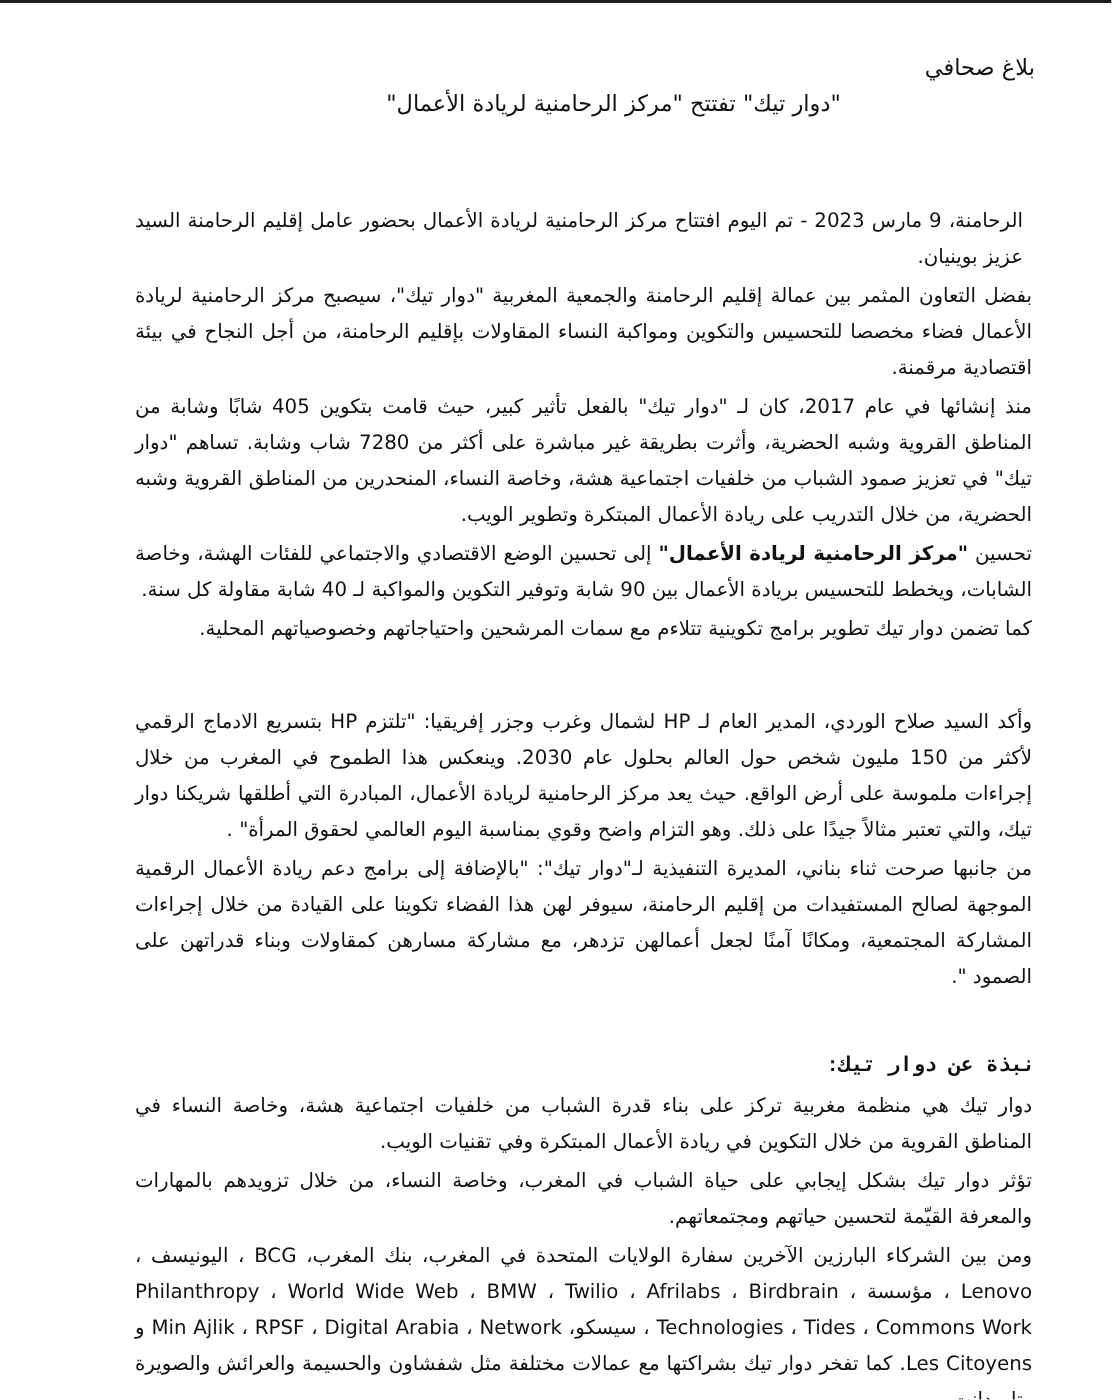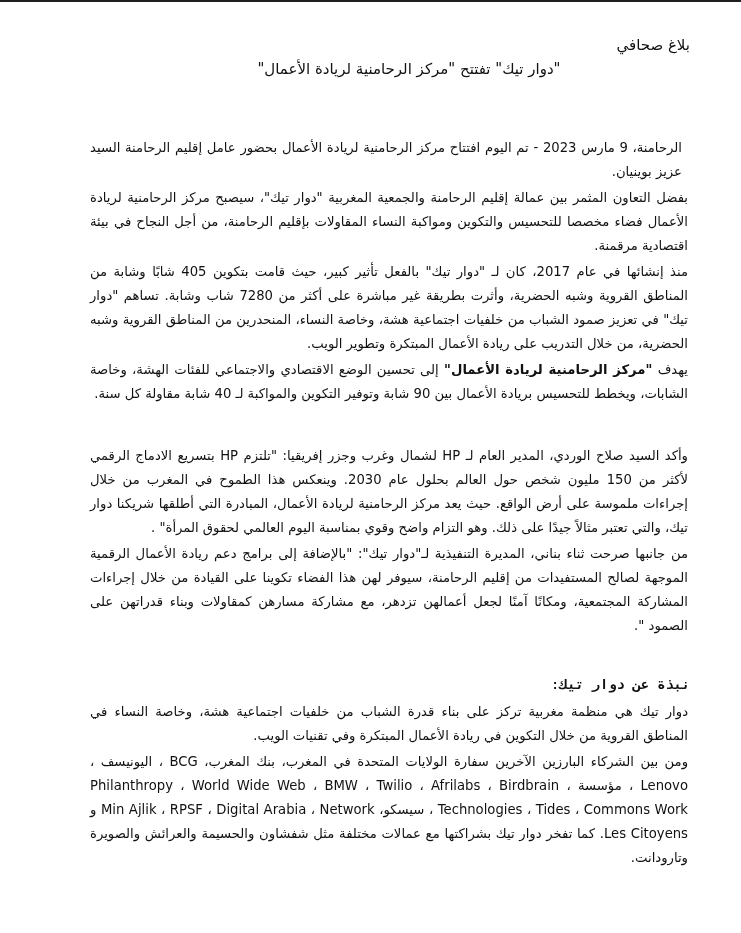--- a/index.html
+++ b/index.html
@@ -82,26 +82,28 @@
 <div class="top-bar"></div>
 
 <div class="page">
   <div class="doc-label">بلاغ صحافي</div>
   <div class="doc-title">"دوار تيك" تفتتح "مركز الرحامنية لريادة الأعمال"</div>
 
   <div class="body-text">
     <p class="para indent-first">الرحامنة، 9 مارس 2023 - تم اليوم افتتاح مركز الرحامنية لريادة الأعمال بحضور عامل إقليم الرحامنة السيد عزيز بوينيان.</p>
     <p class="para">بفضل التعاون المثمر بين عمالة إقليم الرحامنة والجمعية المغربية "دوار تيك"، سيصبح مركز الرحامنية لريادة الأعمال فضاء مخصصا للتحسيس والتكوين ومواكبة النساء المقاولات بإقليم الرحامنة، من أجل النجاح في بيئة اقتصادية مرقمنة.</p>
     <p class="para">منذ إنشائها في عام 2017، كان لـ "دوار تيك" بالفعل تأثير كبير، حيث قامت بتكوين 405 شابًا وشابة من المناطق القروية وشبه الحضرية، وأثرت بطريقة غير مباشرة على أكثر من 7280 شاب وشابة. تساهم "دوار تيك" في تعزيز صمود الشباب من خلفيات اجتماعية هشة، وخاصة النساء، المنحدرين من المناطق القروية وشبه الحضرية، من خلال التدريب على ريادة الأعمال المبتكرة وتطوير الويب.</p>
-    <p class="para"><span>يهدف </span><span class="bold">"مركز الرحامنية لريادة الأعمال"</span><span> إلى تحسين الوضع الاقتصادي والاجتماعي للفئات الهشة، وخاصة الشابات، ويخطط للتحسيس بريادة الأعمال بين 90 شابة وتوفير التكوين والمواكبة لـ 40 شابة مقاولة كل سنة.</span></p>
+    <p class="para"><span>تحسين </span><span class="bold">"مركز الرحامنية لريادة الأعمال"</span><span> إلى تحسين الوضع الاقتصادي والاجتماعي للفئات الهشة، وخاصة الشابات، ويخطط للتحسيس بريادة الأعمال بين 90 شابة وتوفير التكوين والمواكبة لـ 40 شابة مقاولة كل سنة.</span></p>
+    <p class="para">كما تضمن دوار تيك تطوير برامج تكوينية تتلاءم مع سمات المرشحين واحتياجاتهم وخصوصياتهم المحلية.</p>
 
     <div class="gap-large"></div>
 
     <p class="para">وأكد السيد صلاح الوردي، المدير العام لـ HP لشمال وغرب وجزر إفريقيا: "تلتزم HP بتسريع الادماج الرقمي لأكثر من 150 مليون شخص حول العالم بحلول عام 2030. وينعكس هذا الطموح في المغرب من خلال إجراءات ملموسة على أرض الواقع. حيث يعد مركز الرحامنية لريادة الأعمال، المبادرة التي أطلقها شريكنا دوار تيك، والتي تعتبر مثالاً جيدًا على ذلك. وهو التزام واضح وقوي بمناسبة اليوم العالمي لحقوق المرأة" .</p>
     <p class="para">من جانبها صرحت ثناء بناني، المديرة التنفيذية لـ"دوار تيك": "بالإضافة إلى برامج دعم ريادة الأعمال الرقمية الموجهة لصالح المستفيدات من إقليم الرحامنة، سيوفر لهن هذا الفضاء تكوينا على القيادة من خلال إجراءات المشاركة المجتمعية، ومكانًا آمنًا لجعل أعمالهن تزدهر، مع مشاركة مسارهن كمقاولات وبناء قدراتهن على الصمود ".</p>
 
     <div class="gap-large"></div>
 
     <p class="section-heading">نبذة عن دوار تيك:</p>
     <p class="para">دوار تيك هي منظمة مغربية تركز على بناء قدرة الشباب من خلفيات اجتماعية هشة، وخاصة النساء في المناطق القروية من خلال التكوين في ريادة الأعمال المبتكرة وفي تقنيات الويب.</p>
+    <p class="para">تؤثر دوار تيك بشكل إيجابي على حياة الشباب في المغرب، وخاصة النساء، من خلال تزويدهم بالمهارات والمعرفة القيّمة لتحسين حياتهم ومجتمعاتهم.</p>
     <p class="para">ومن بين الشركاء البارزين الآخرين سفارة الولايات المتحدة في المغرب، بنك المغرب، BCG ، اليونيسف ، Lenovo ، مؤسسة Philanthropy ، World Wide Web ، BMW ، Twilio ، Afrilabs ، Birdbrain ، Technologies ، Tides ، Commons Work ، سيسكو، Min Ajlik ، RPSF ، Digital Arabia ، Network و Les Citoyens. كما تفخر دوار تيك بشراكتها مع عمالات مختلفة مثل شفشاون والحسيمة والعرائش والصويرة وتارودانت.</p>
   </div>
 </div>
 
 </body></html>

